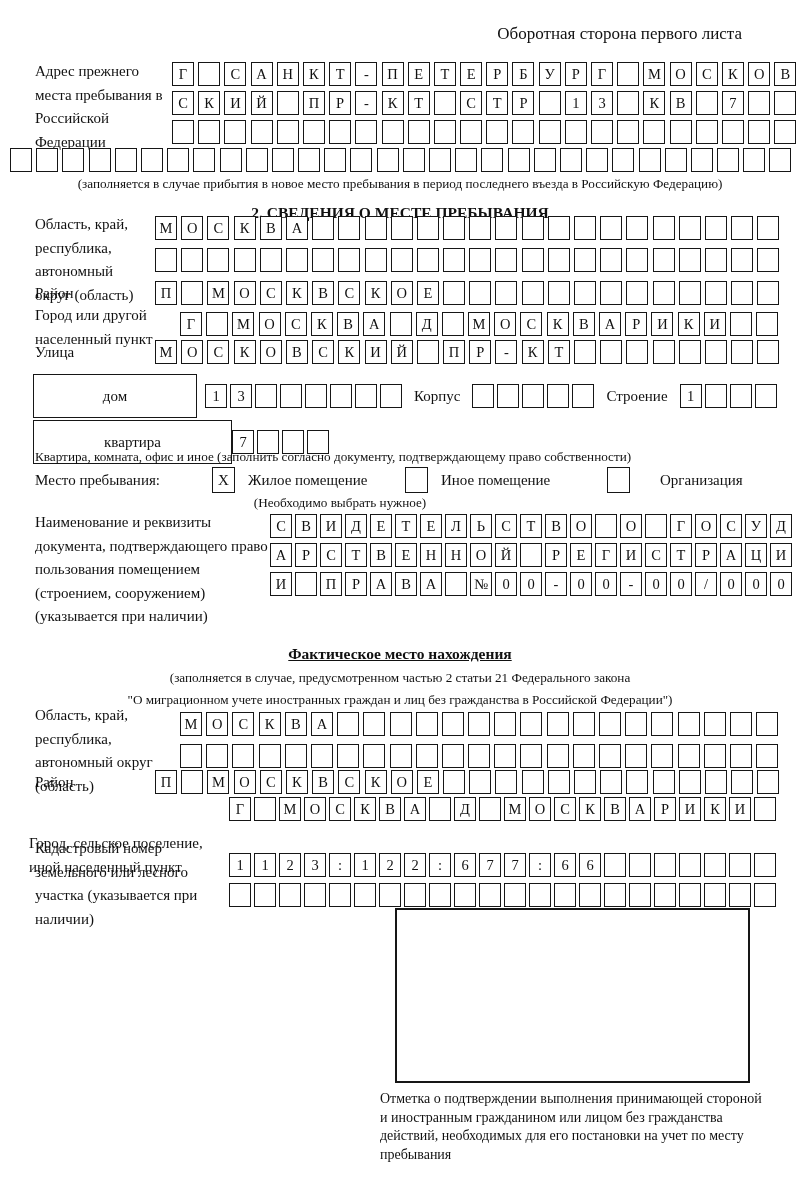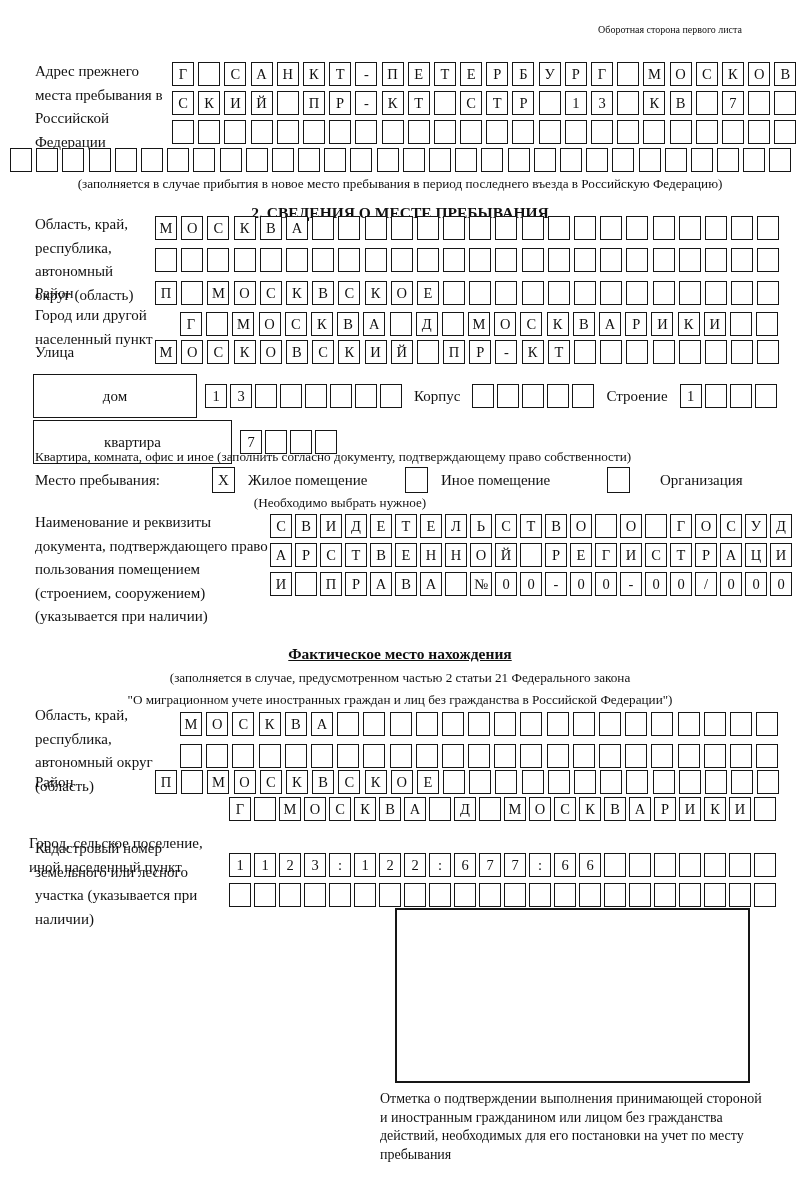--- a/index.html
+++ b/index.html
@@ -24,21 +24,21 @@
     height:44px; border:1.8px solid #161616; box-sizing:border-box;
     display:flex; align-items:center; justify-content:center; font-size:15px; flex:0 0 auto;
   }
   .checkbox {
     width:23px; height:26px; border:1.8px solid #161616; box-sizing:border-box;
     display:flex; align-items:center; justify-content:center; font-size:15px; flex:0 0 auto;
   }
   .inline-row { display:flex; align-items:center; }
   .stamp-box { border:2px solid #161616; background:#fff; box-sizing:border-box; }
 
-  .header-note { position:absolute; top:24px; right:58px; font-size:10px; }
+  .header-note { position:absolute; top:24px; right:58px; font-size:17px; }
 
   .addr-label    { left:35px; top:60px; width:142px; }
   .addr-rows     { left:172px; top:62px; }
   .addr-overflow { left:10px;  top:148px; }
   .addr-caption  { top:175px; }
 
   .s2-title      { top:204px; }
 
   .region1-label { left:35px;  top:213px; width:114px; }
   .region1-rows  { left:155px; top:216px; gap:8px; }
@@ -46,21 +46,21 @@
   .district1-row { left:155px; top:281px; }
   .city1-label   { left:35px;  top:304px; width:142px; }
   .city1-row     { left:180px; top:312px; }
   .street1-label { left:35px;  top:341px; }
   .street1-row   { left:155px; top:340px; }
 
   .house-row     { left:33px; top:374px; gap:8px; }
   .house-box     { width:164px; }
   .small-label   { font-size:15px; margin:0 4px; }
   .house-caption { left:35px; top:402px; }
-  .apt-row       { left:33px; top:420px; gap:8px; }
+  .apt-row       { left:33px; top:420px; }
   .apt-box       { width:199px; }
   .apt-caption   { left:35px; top:448px; }
 
   .stay-row      { left:35px; top:467px; gap:13px; }
   .stay-label    { font-size:15px; width:164px; }
   .stay-opt-1    { font-size:15px; width:144px; }
   .stay-opt-2    { font-size:15px; width:153px; }
   .stay-opt-3    { font-size:15px; margin-left:17px; }
   .stay-caption  { left:240px; top:494px; width:200px; text-align:center; }
 

